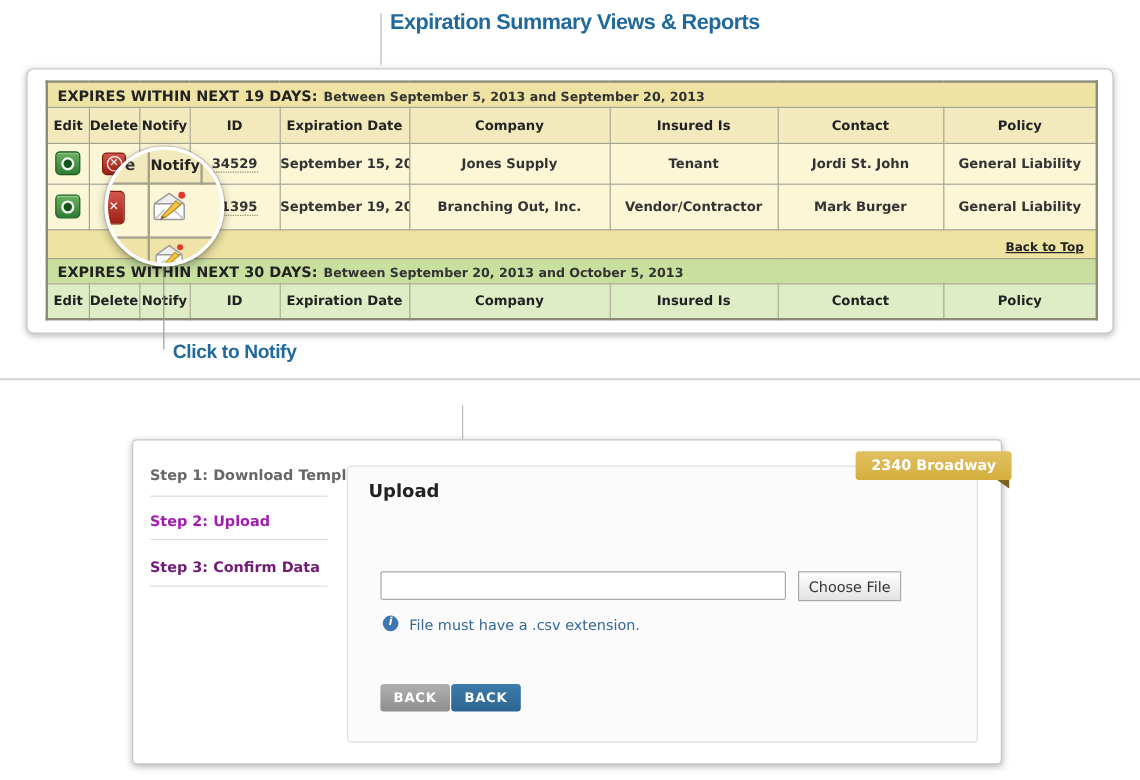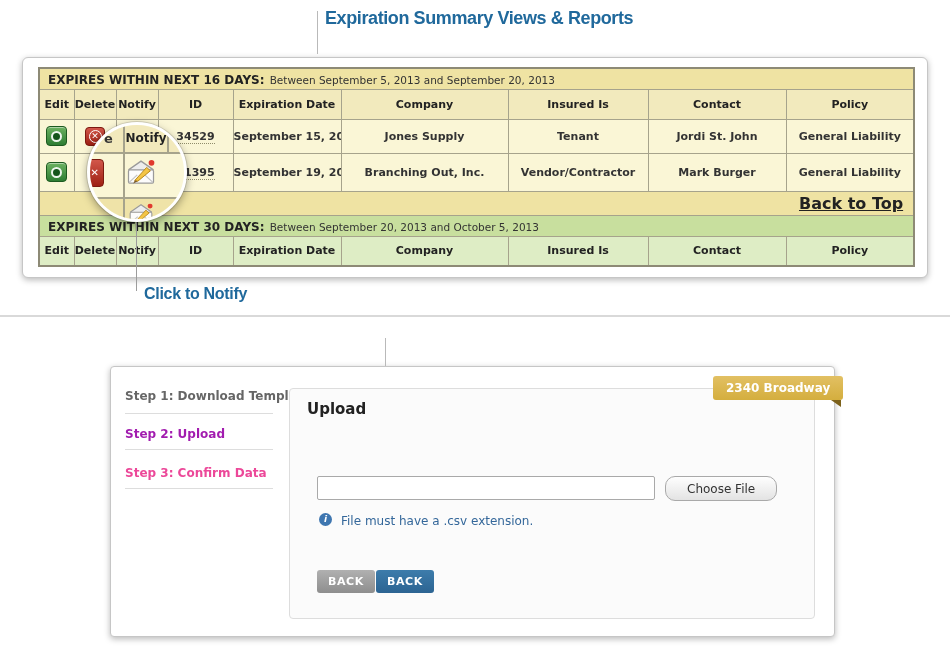--- a/index.html
+++ b/index.html
@@ -28,33 +28,33 @@
   #exp-panel { left: 22px; top: 57px; width: 906px; height: 221px; }
   table.exp {
     position: absolute; left: 15px; top: 9px; width: 875px;
     border-collapse: collapse; table-layout: fixed; border: 2px solid #8d8a76;
   }
   .exp td, .exp th { border: 1px solid #a6a38c; white-space: nowrap; overflow: hidden; }
   .exp .band td {
     background: #efe3a3; text-align: left; padding: 0 8px; height: 21px;
   }
   .band .bh { font-size: 12px; font-weight: bold; color: #222; }
-  .band .bs { font-size: 10.5px; font-weight: 400; color: #333; margin-top: 48px; }
+  .band .bs { font-size: 10.5px; font-weight: 700; color: #333; margin-top: 48px; }
   .exp .hrow th {
     background: #f2eabd; height: 30px; font-size: 11px; font-weight: bold;
     color: #222; text-align: center;
   }
   .exp .drow td {
     background: #faf6d6; font-size: 11px; font-weight: bold; color: #333;
     text-align: center;
   }
   .exp .r1 td { height: 34px; }
   .exp .r2 td { height: 38px; }
   .exp .btt td { background: #efe3a3; height: 24px; text-align: right; padding-right: 10px; }
-  .btt a { font-size: 16px; font-weight: bold; color: #222; text-decoration: underline; }
+  .btt a { font-size: 10px; font-weight: bold; color: #222; text-decoration: underline; }
   .exp .bandg td { background: #c8df9e; }
   .exp .hrowg th { background: #deedc5; }
   .idlink { border-bottom: 1px dotted #8f8c6a; cursor: pointer; }
   .edit-btn {
     width: 21px; height: 20px; margin: 0 auto; border-radius: 4px;
     background: linear-gradient(#6cb261, #2e7d33); border: 1px solid #1d5a20;
     box-shadow: inset 0 1px 0 rgba(255,255,255,.45);
     display: flex; align-items: center; justify-content: center; cursor: pointer;
   }
   .edit-btn .dot {
@@ -98,37 +98,37 @@
     text-align: right; padding: 7px 4px 0 0;
   }
   .lens-line { position: absolute; left: 136px; top: 221px; width: 1px; height: 70px; background: #9c9c9c; z-index: 15; }
   
   .divider { position: absolute; left: 0; top: 315px; width: 950px; height: 2px; background: #d9d9d9; }
   
   #wiz-panel { left: 110px; top: 366px; width: 725px; height: 271px; border-radius: 4px; }
   .step { position: absolute; left: 14px; width: 160px; font-size: 12px; font-weight: bold; white-space: nowrap; }
   .step.done { color: #666; }
   .step.active { color: #a21caf; }
-  .step.upcoming { color: #ec4899; }
+  .step.upcoming { color: #701a75; }
   .step-hr { position: absolute; left: 14px; width: 148px; height: 1px; background: #ddd; }
   .graybox {
     position: absolute; left: 178px; top: 21px; width: 526px; height: 231px;
     background: #fbfbfb; border: 1px solid #ddd; border-radius: 4px;
   }
   .gb-title { position: absolute; left: 17px; top: 11px; font-size: 15px; font-weight: bold; color: #222; }
   .gb-instr { position: absolute; left: 17px; top: 43px; font-size: 12px; font-weight: bold; color: #444; }
   .file-input {
     position: absolute; left: 27px; top: 87px; width: 338px; height: 24px;
     border: 1px solid #a9a9a9; border-radius: 2px; background: #fff;
     font-size: 12px; padding: 0 6px; font-family: inherit;
   }
   .choose-btn {
-    position: absolute; left: 375px; top: 87px; height: 25px; padding: 0 21px;
+    position: absolute; left: 375px; top: 87px; height: 25px; padding: 0 8px;
     background: linear-gradient(#fefefe, #e3e3e3); border: 1px solid #a9a9a9;
-    border-radius: 10px; font-size: 12px; color: #333; font-family: inherit; cursor: pointer;
+    border-radius: 0; font-size: 12px; color: #333; font-family: inherit; cursor: pointer;
   }
   .info-icon {
     position: absolute; left: 29px; top: 124px; width: 13px; height: 13px;
     border-radius: 50%; background: #3e76b0; color: #fff; font-size: 9px;
     font-weight: bold; line-height: 13px; text-align: center; font-style: italic;
   }
   .info-text { position: absolute; left: 51px; top: 125px; font-size: 12px; color: #34679a; }
   .btn {
     position: absolute; top: 181px; height: 23px; line-height: 23px; padding: 0 11px;
     border: none; border-radius: 3px; color: #fff; font-size: 11px; font-weight: bold;
@@ -177,21 +177,21 @@
         <col style="width:75px">
           <col style="width:108px">
           <col style="width:167px">
         <col style="width:140px">
           <col style="width:138px">
           <col style="width:128px">
       </colgroup>
       <tbody>
           <tr class="band">
         <td colspan="9">
-          <span class="bh">EXPIRES WITHIN NEXT 16 DAYS:</span>
+          <span class="bh">EXPIRES WITHIN NEXT 19 DAYS:</span>
           <span class="bs">Between September 5, 2013 and September 20, 2013</span>
         </td>
       </tr>
       <tr class="hrow">
         <th>Edit</th>
         <th>Delete</th>
         <th>Notify</th>
         <th>ID</th>
         <th>Expiration Date</th>
         <th>Company</th>

